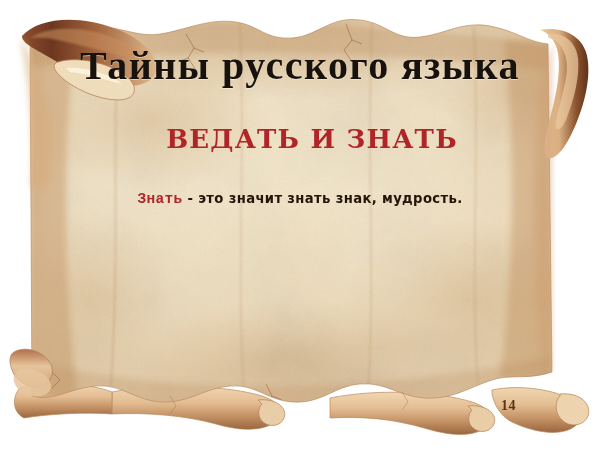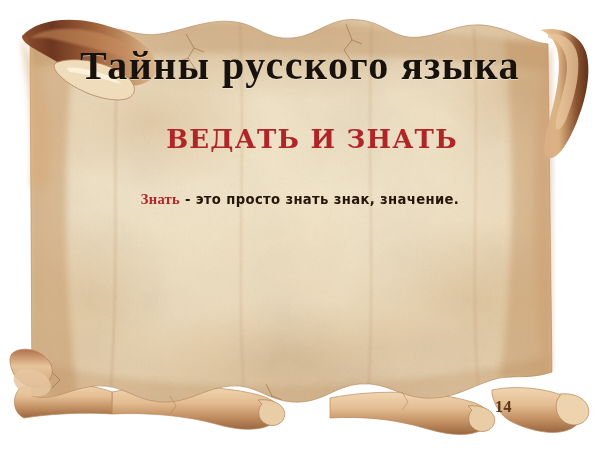--- a/index.html
+++ b/index.html
@@ -31,20 +31,21 @@
   }
 
   
   #content {
     position: absolute;
     left: 0;
     top: 0;
     width: 524px;
     height: 456px;
     pointer-events: none;
+    padding-left: 12px;
   }
   #content > * { pointer-events: auto; }
 
   .title {
     position: absolute;
     left: 0;
     top: 43px;
     width: 600px;
     text-align: center;
     font-family: "Liberation Serif", "DejaVu Serif", serif;
@@ -82,32 +83,32 @@
     line-height: 22.5px;
     font-weight: 700;
     color: #241509;
     letter-spacing: .35px;
   }
   #para-1 { top: 188px; }
   #para-2 { top: 238px; }
 
   .kw {
     color: #b02528;
-    font-family: Liberation Serif, serif;
+    font-family: Liberation Mono, monospace;
     font-size: 14.5px;
     font-weight: 700;
     letter-spacing: .3px;
   }
 
   .page-number {
     position: absolute;
-    right: 12px;
+    right: 20px;
     top: 398px;
     font-family: "Liberation Serif", "DejaVu Serif", serif;
-    font-size: 16px;
+    font-size: 14px;
     font-weight: 700;
     color: #5b3318;
     letter-spacing: .5px;
   }
 </style>
 </head>
 <body>
 
 <div id="stage">
 
@@ -372,20 +373,20 @@
     </svg>
   </div>
 
   <div id="content">
 
     <div class="title">Тайны русского языка</div>
 
     <div class="subtitle">ВЕДАТЬ И ЗНАТЬ</div>
 
     <div class="para" id="para-1">
-      <span class="kw">Знать</span><span> - это просто знать знак, значение.</span>
+      <span class="kw">Знать</span><span> - это значит знать знак, мудрость.</span>
     </div>
 
 
     <div class="page-number">14</div>
   </div>
 
 </div>
 
 </body></html>

